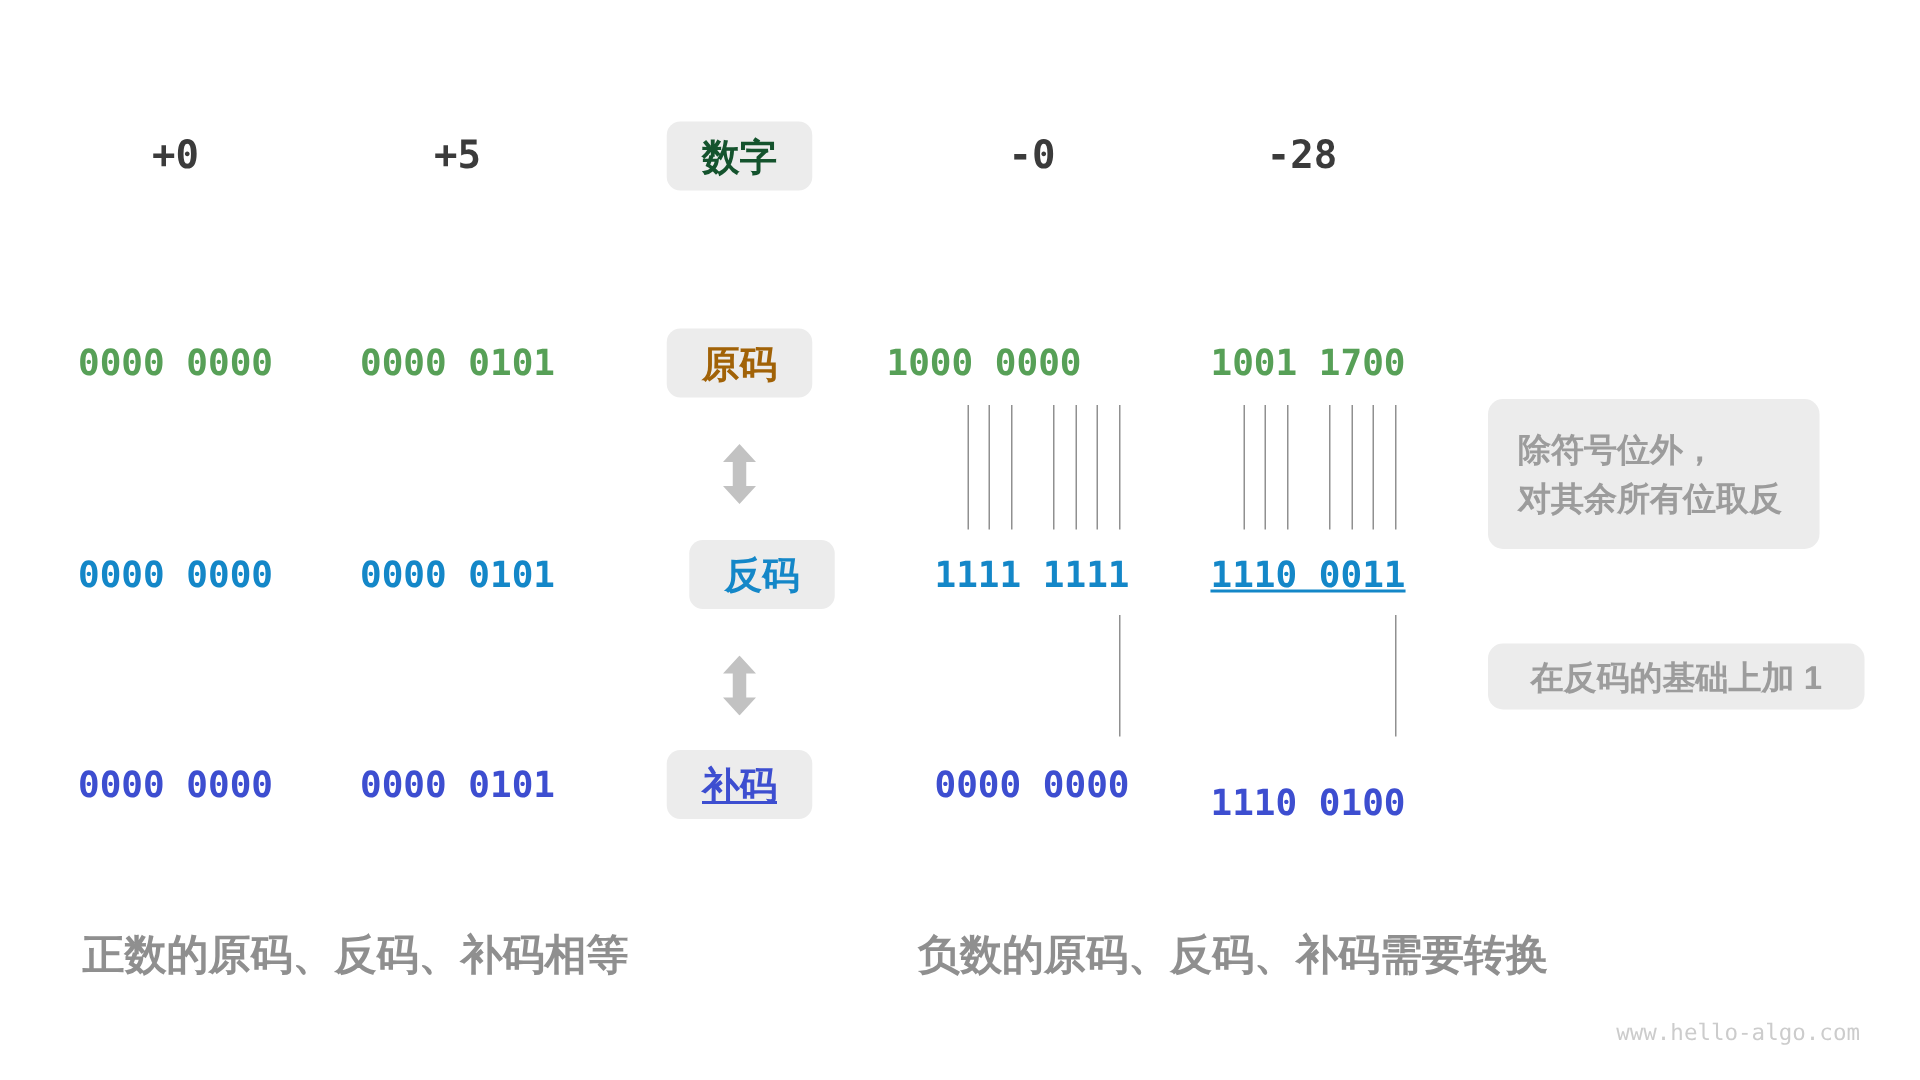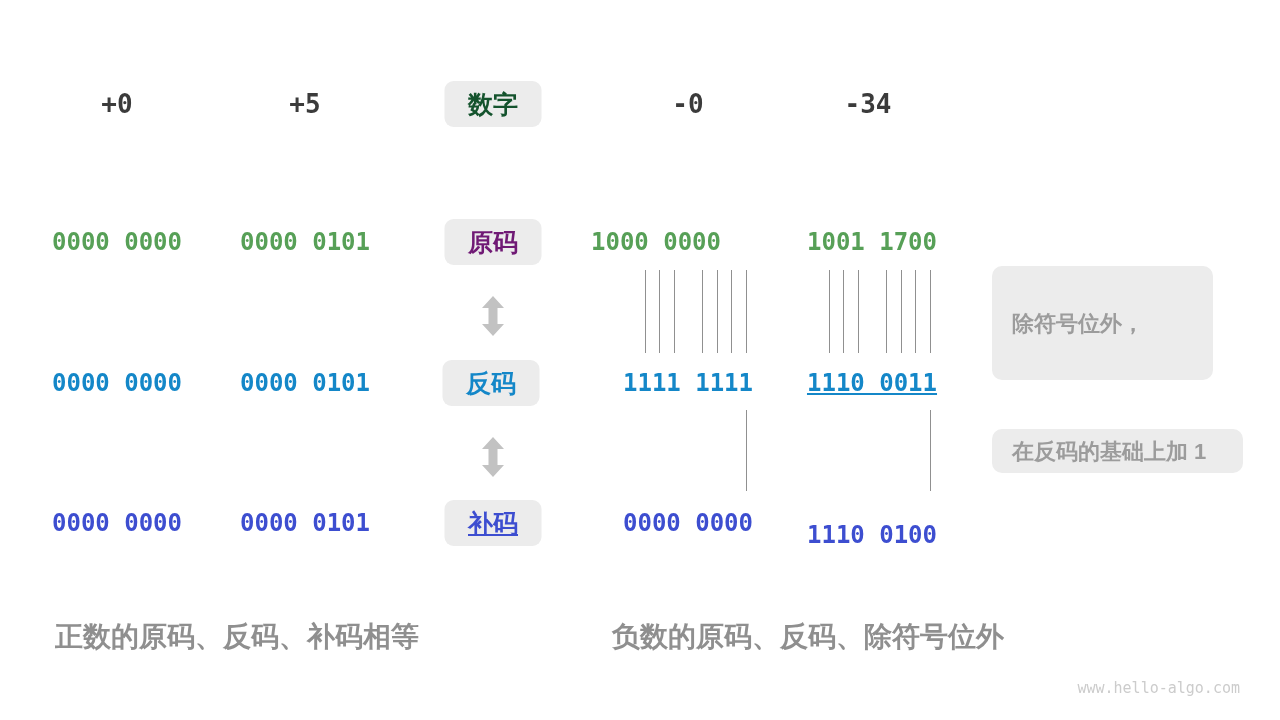--- a/index.html
+++ b/index.html
@@ -10,49 +10,49 @@
   .mono{font-family:"DejaVu Sans Mono","Liberation Mono",monospace;font-weight:bold;white-space:pre;}
   .num{font-size:26px;color:#3b3b3b;}
   .bin{font-size:24px;}
   .bin-sign{color:#57a057;}
   .bin-ones{color:#1487c8;}
   .bin-twos{color:#3d4ed0;}
   .labelbox{width:97px;height:46px;background:#ececec;border-radius:9px;
             display:flex;align-items:center;justify-content:center;
             font-weight:bold;font-size:25px;}
   .lbl-number{color:#14532d;}
-  .lbl-sign{color:#701a75;}
+  .lbl-sign{color:#a16207;}
   .lbl-ones{color:#1487c8;}
   .lbl-twos{color:#3d4ed0;text-decoration:underline;}
   .tick{width:1px;background:#909090;}
   .tick-a{top:270px;height:83px;}
   .tick-b{top:410px;height:81px;}
   .arrow{width:22px;height:40px;}
   .annbox{background:#ececec;border-radius:10px;color:#9c9c9c;font-weight:bold;
           font-size:22px;display:flex;flex-direction:column;justify-content:center;
           padding:0 20px;box-sizing:border-box;line-height:33px;white-space:pre;}
   .caption{font-size:28px;font-weight:bold;color:#8f8f8f;white-space:pre;}
   .watermark{font-family:"DejaVu Sans Mono","Liberation Mono",monospace;
              font-size:15px;color:#cccccc;white-space:pre;}
 </style>
 </head>
 <body>
 
 <div class="abs center mono num" style="left:117px;top:104px;">+0</div>
 <div class="abs center mono num" style="left:305px;top:104px;">+5</div>
 <div class="abs center mono num" style="left:688px;top:104px;">-0</div>
-<div class="abs center mono num" style="left:868px;top:104px;">-34</div>
+<div class="abs center mono num" style="left:868px;top:104px;">-28</div>
 
 <div class="abs center labelbox lbl-number" style="left:493px;top:104px;">
   <span>数字</span>
 </div>
 <div class="abs center labelbox lbl-sign" style="left:493px;top:242px;">
   <span>原码</span>
 </div>
-<div class="abs center labelbox lbl-ones" style="left:491px;top:383px;">
+<div class="abs center labelbox lbl-ones" style="left:508px;top:383px;">
   <span>反码</span>
 </div>
 <div class="abs center labelbox lbl-twos" style="left:493px;top:523px;">
   <span>补码</span>
 </div>
 
 <div class="abs center mono bin bin-sign" style="left:117px;top:242px;">0000 0000</div>
 <div class="abs center mono bin bin-sign" style="left:305px;top:242px;">0000 0101</div>
 <div class="abs center mono bin bin-sign" style="left:656px;top:242px;">1000 0000</div>
 <div class="abs center mono bin bin-sign" style="left:872px;top:242px;">1001 1700</div>
@@ -86,23 +86,24 @@
 <div class="abs tick tick-a" style="left:843.1px;"></div>
 <div class="abs tick tick-a" style="left:857.5px;"></div>
 <div class="abs tick tick-a" style="left:886.4px;"></div>
 <div class="abs tick tick-a" style="left:900.9px;"></div>
 <div class="abs tick tick-a" style="left:915.3px;"></div>
 <div class="abs tick tick-a" style="left:929.8px;"></div>
 
 <div class="abs tick tick-b" style="left:745.8px;"></div>
 <div class="abs tick tick-b" style="left:929.8px;"></div>
 
-<div class="abs annbox" style="left:992px;top:266px;width:221px;height:114px;">
+<div class="abs annbox" style="left:992px;top:266px;width:221px;height:100px;">
   <span>除符号位外，</span>
+  <span>对其余所有位取反</span>
 </div>
-<div class="abs annbox" style="left:992px;top:429px;width:251px;height:44px;">
+<div class="abs annbox" style="left:992px;top:429px;width:251px;height:44px;text-align:center;">
   <span>在反码的基础上加 1</span>
 </div>
 
 <div class="abs caption" style="left:55px;top:618px;">正数的原码、反码、补码相等</div>
-<div class="abs caption" style="left:612px;top:618px;">负数的原码、反码、除符号位外</div>
+<div class="abs caption" style="left:612px;top:618px;">负数的原码、反码、补码需要转换</div>
 
 <div class="abs watermark" style="right:40px;top:679px;">www.hello-algo.com</div>
 
 </body></html>

